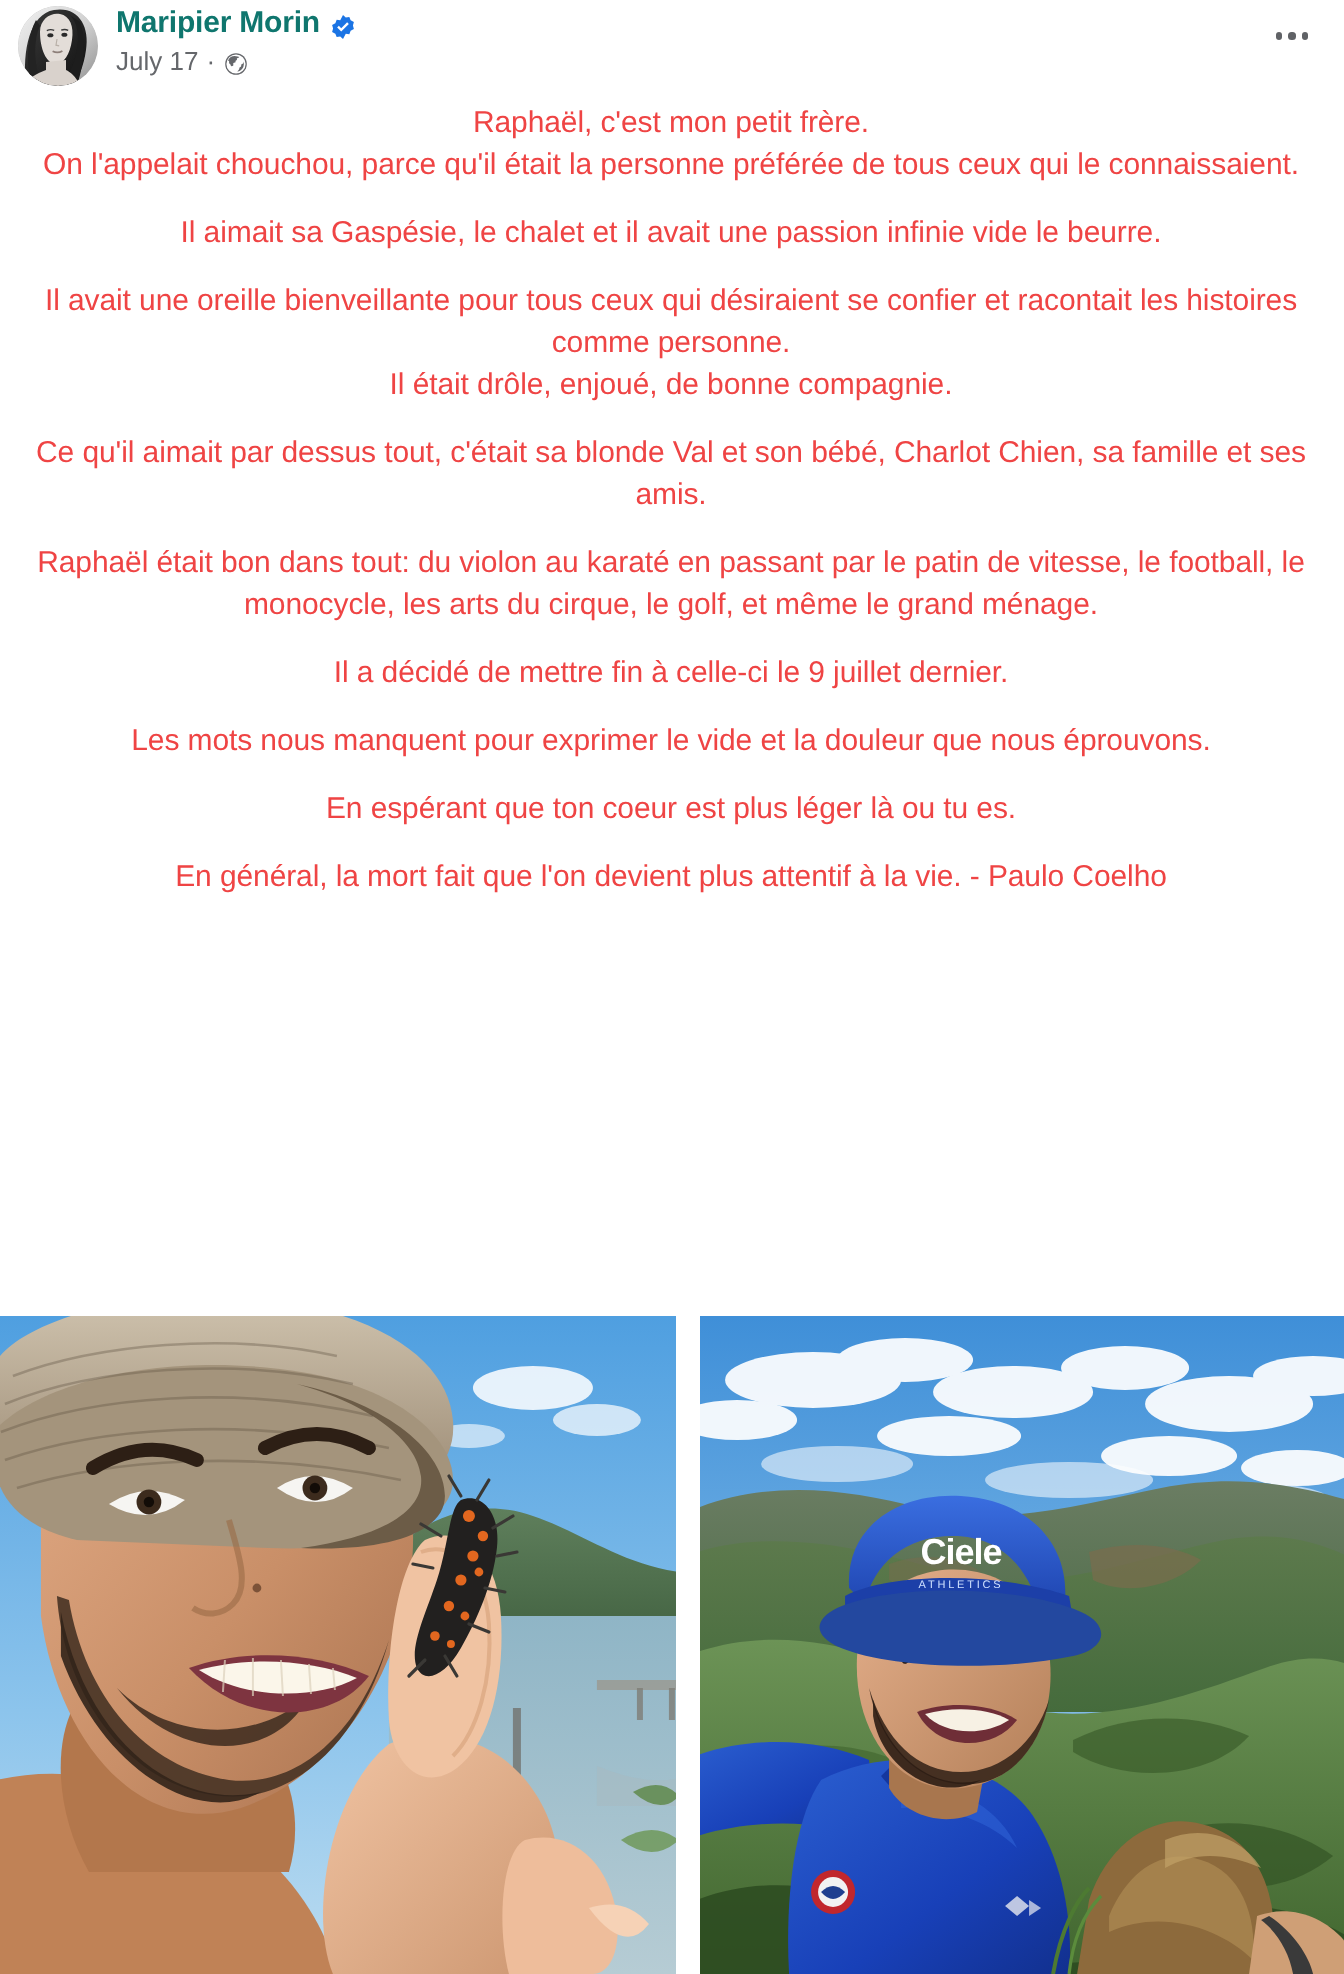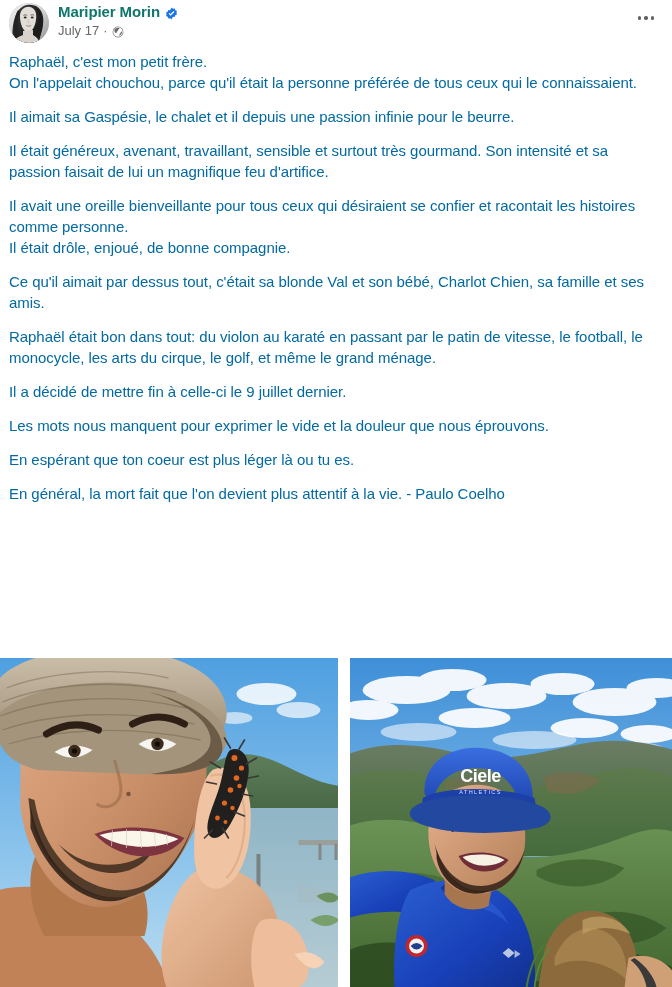--- a/index.html
+++ b/index.html
@@ -108,22 +108,23 @@
     height: 3.5px;
     border-radius: 50%;
     background: #606266;
   }
 
   
   .post-body {
     padding: 6px 10px 0 9px;
     font-size: 15px;
     line-height: 21px;
-    color: #0369a1;
+    color: #ef4444;
     letter-spacing: -0.05px;
+    text-align: center;
   }
   .post-body p {
     margin: 0 0 13px 0;
     white-space: pre-wrap;
   }
   .post-body p:last-child { margin-bottom: 0; }
 
   
   .photo-grid {
     position: absolute;
@@ -218,22 +219,21 @@
     <div class="more-menu">
       <i></i>
       <i></i>
       <i></i>
     </div>
   </div>
 
   <div class="post-body">
     <p>Raphaël, c'est mon petit frère.
 On l'appelait chouchou, parce qu'il était la personne préférée de tous ceux qui le connaissaient.</p>
-    <p>Il aimait sa Gaspésie, le chalet et il depuis une passion infinie pour le beurre.</p>
-    <p>Il était généreux, avenant, travaillant, sensible et surtout très gourmand. Son intensité et sa passion faisait de lui un magnifique feu d'artifice.</p>
+    <p>Il aimait sa Gaspésie, le chalet et il avait une passion infinie vide le beurre.</p>
     <p>Il avait une oreille bienveillante pour tous ceux qui désiraient se confier et racontait les histoires comme personne.
 Il était drôle, enjoué, de bonne compagnie.</p>
     <p>Ce qu'il aimait par dessus tout, c'était sa blonde Val et son bébé, Charlot Chien, sa famille et ses amis.</p>
     <p>Raphaël était bon dans tout: du violon au karaté en passant par le patin de vitesse, le football, le monocycle, les arts du cirque, le golf, et même le grand ménage.</p>
     <p>Il a décidé de mettre fin à celle-ci le 9 juillet dernier.</p>
     <p>Les mots nous manquent pour exprimer le vide et la douleur que nous éprouvons.</p>
     <p>En espérant que ton coeur est plus léger là ou tu es.</p>
     <p>En général, la mort fait que l'on devient plus attentif à la vie. - Paulo Coelho</p>
   </div>
 

